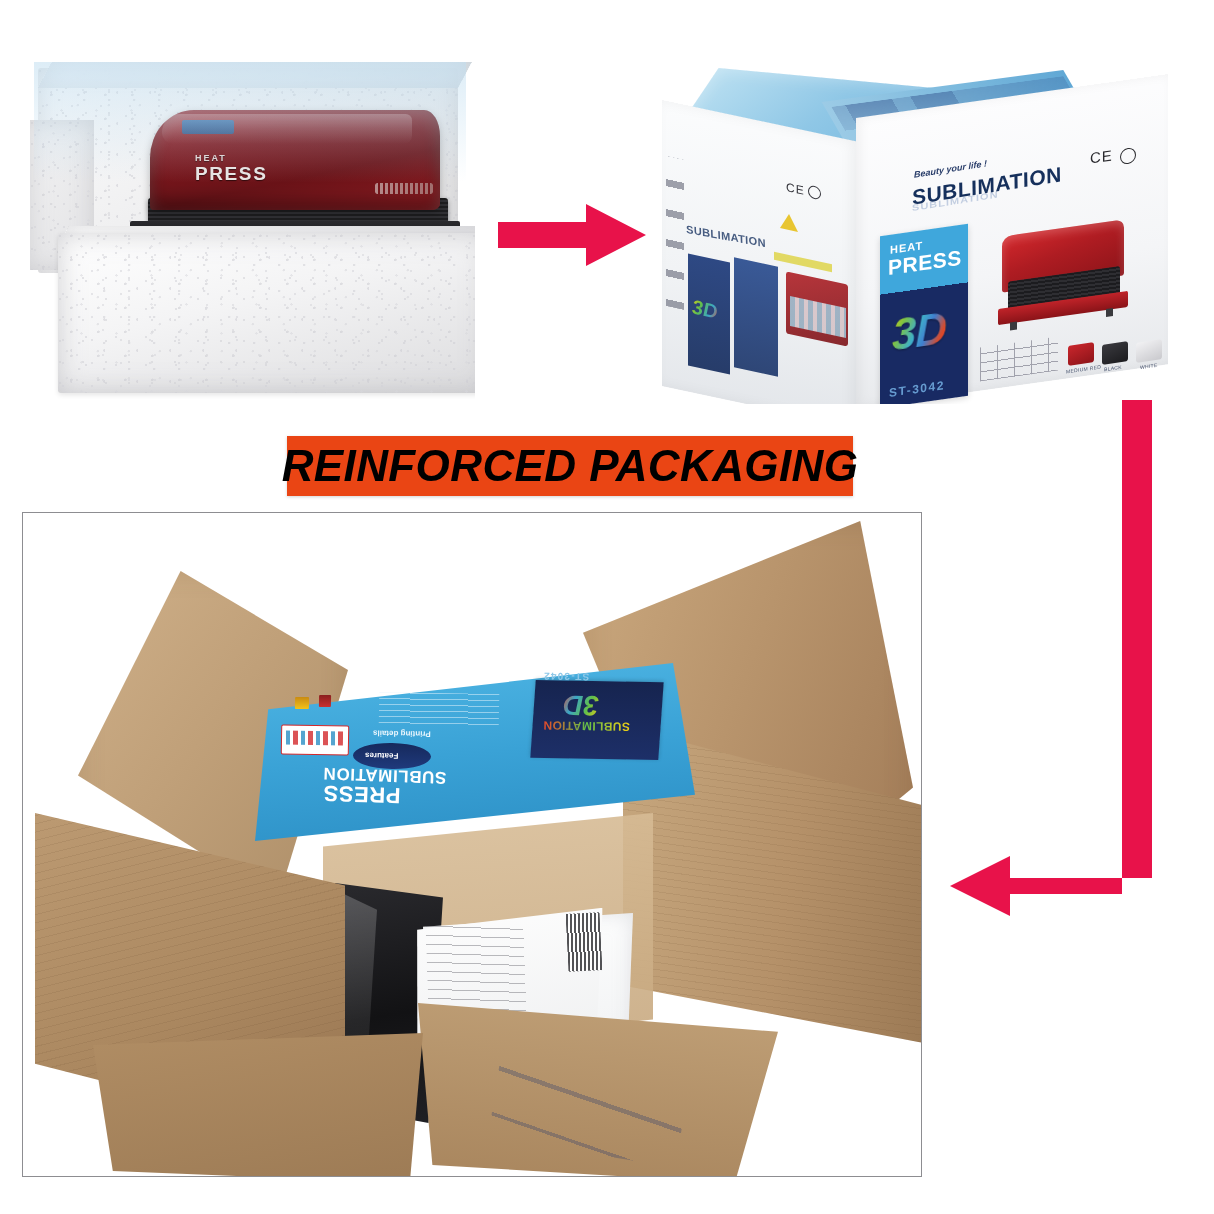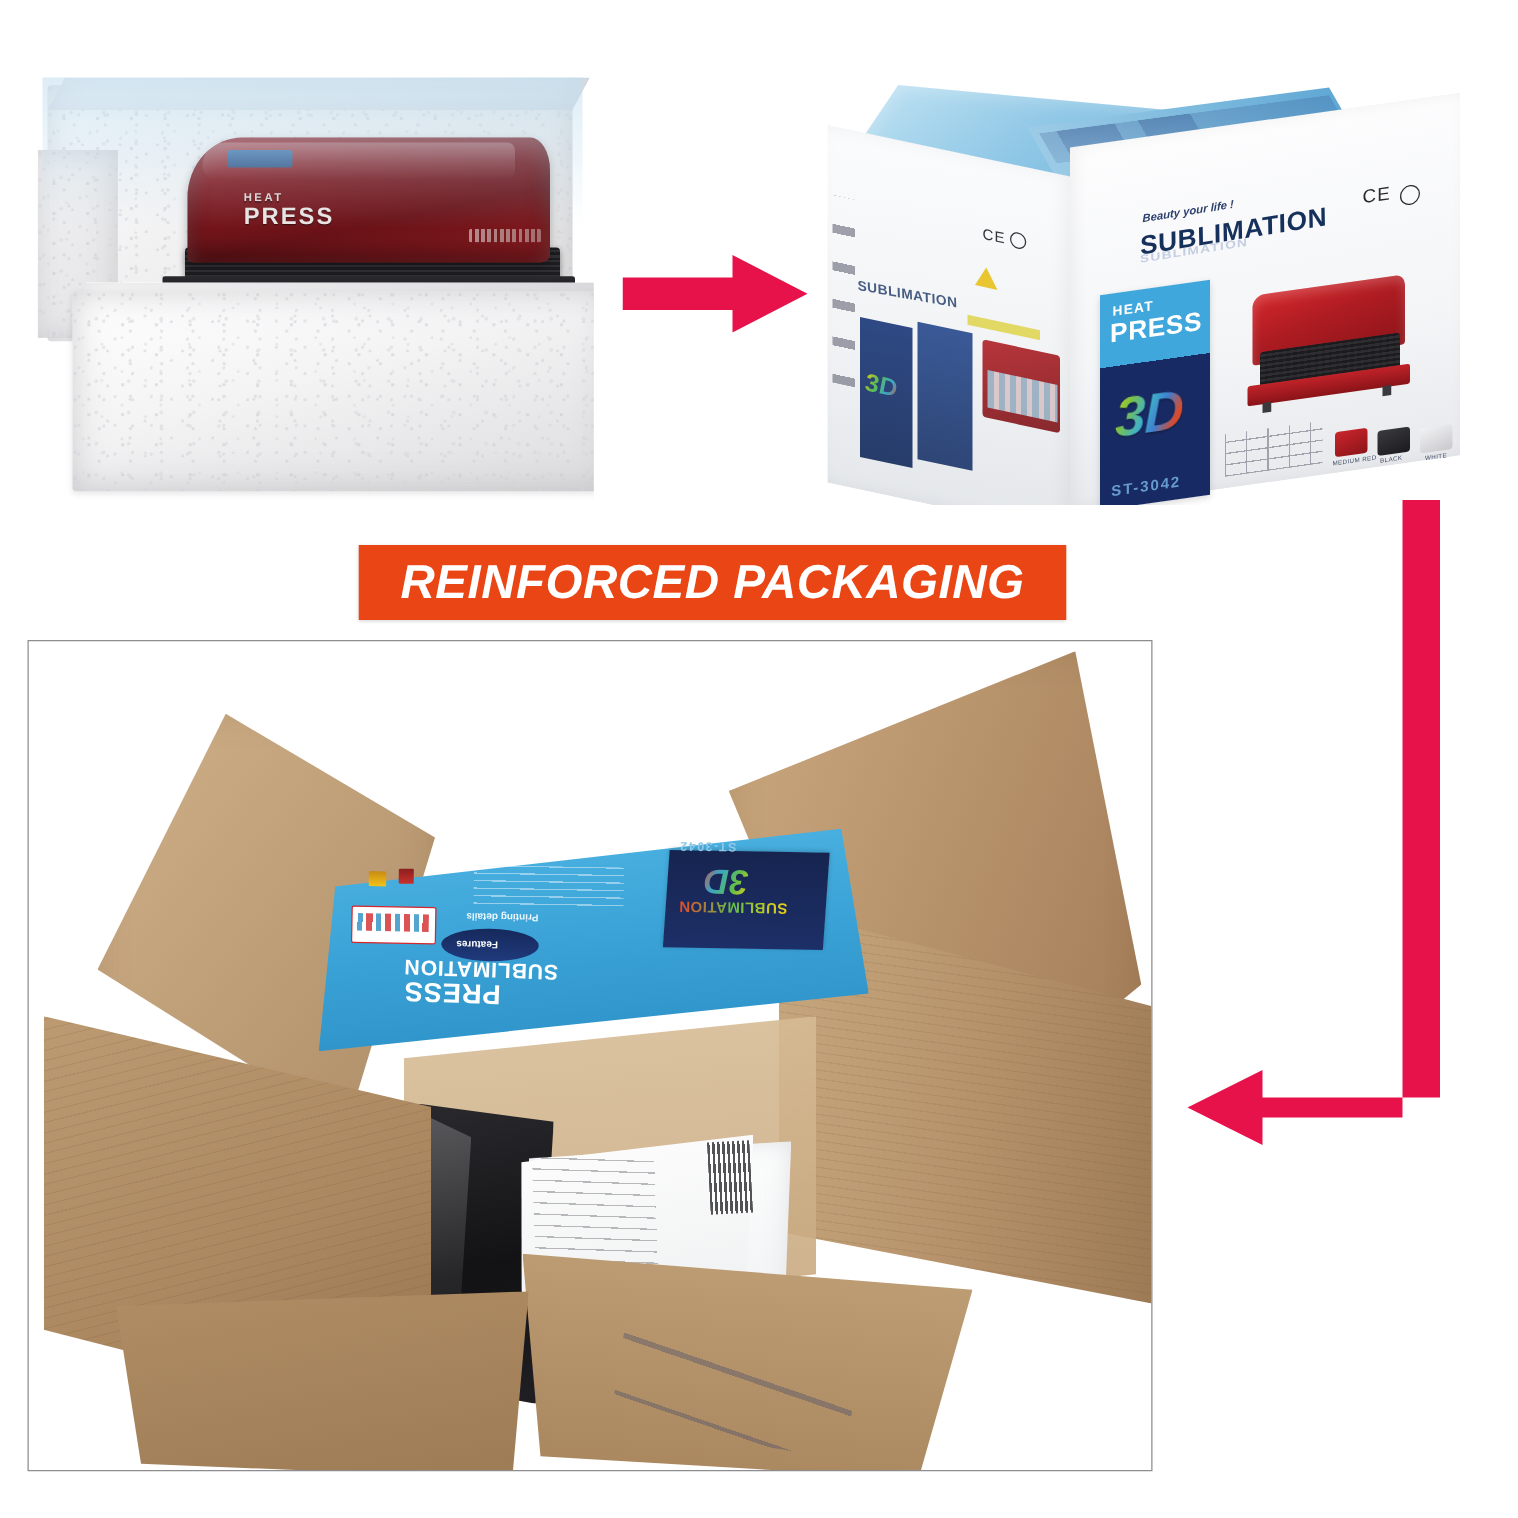--- a/index.html
+++ b/index.html
@@ -199,21 +199,21 @@
       -webkit-background-clip:text;background-clip:text;color:transparent;}
   #rb-lmach{left:128px;top:216px;width:62px;height:62px;transform:skewY(12deg);
       background:linear-gradient(160deg,#b02026,#7c1318);border-radius:3px;opacity:.9;}
   #rb-lmach2{left:132px;top:240px;width:56px;height:30px;transform:skewY(12deg);
       background:repeating-linear-gradient(90deg,#9fd4e8 0 5px,#e8eef2 5px 9px);opacity:.8;}
 
   
   #banner{position:absolute;left:287px;top:436px;width:566px;height:60px;
       display:flex;align-items:center;justify-content:center;
       box-shadow:0 1px 3px rgba(0,0,0,.18);}
-  #banner-text{color:#ffffff;font-size:38px;font-weight:700;font-style:italic;
+  #banner-text{color:#000000;font-size:44px;font-weight:700;font-style:italic;
       letter-spacing:.4px;white-space:nowrap;}
 
   
   #ship-frame{position:absolute;left:22px;top:512px;width:898px;height:663px;
       border:1.6px solid #8d8d91;background:#fff;overflow:hidden;}
   .cb{position:absolute;}
   
   #cb-flap-bl{left:55px;top:58px;width:270px;height:330px;
       background:linear-gradient(128deg,#cfb089 0%,#c0a079 48%,#ad8e68 100%);
       clip-path:polygon(38% 0%,100% 30%,74% 100%,0% 62%);

